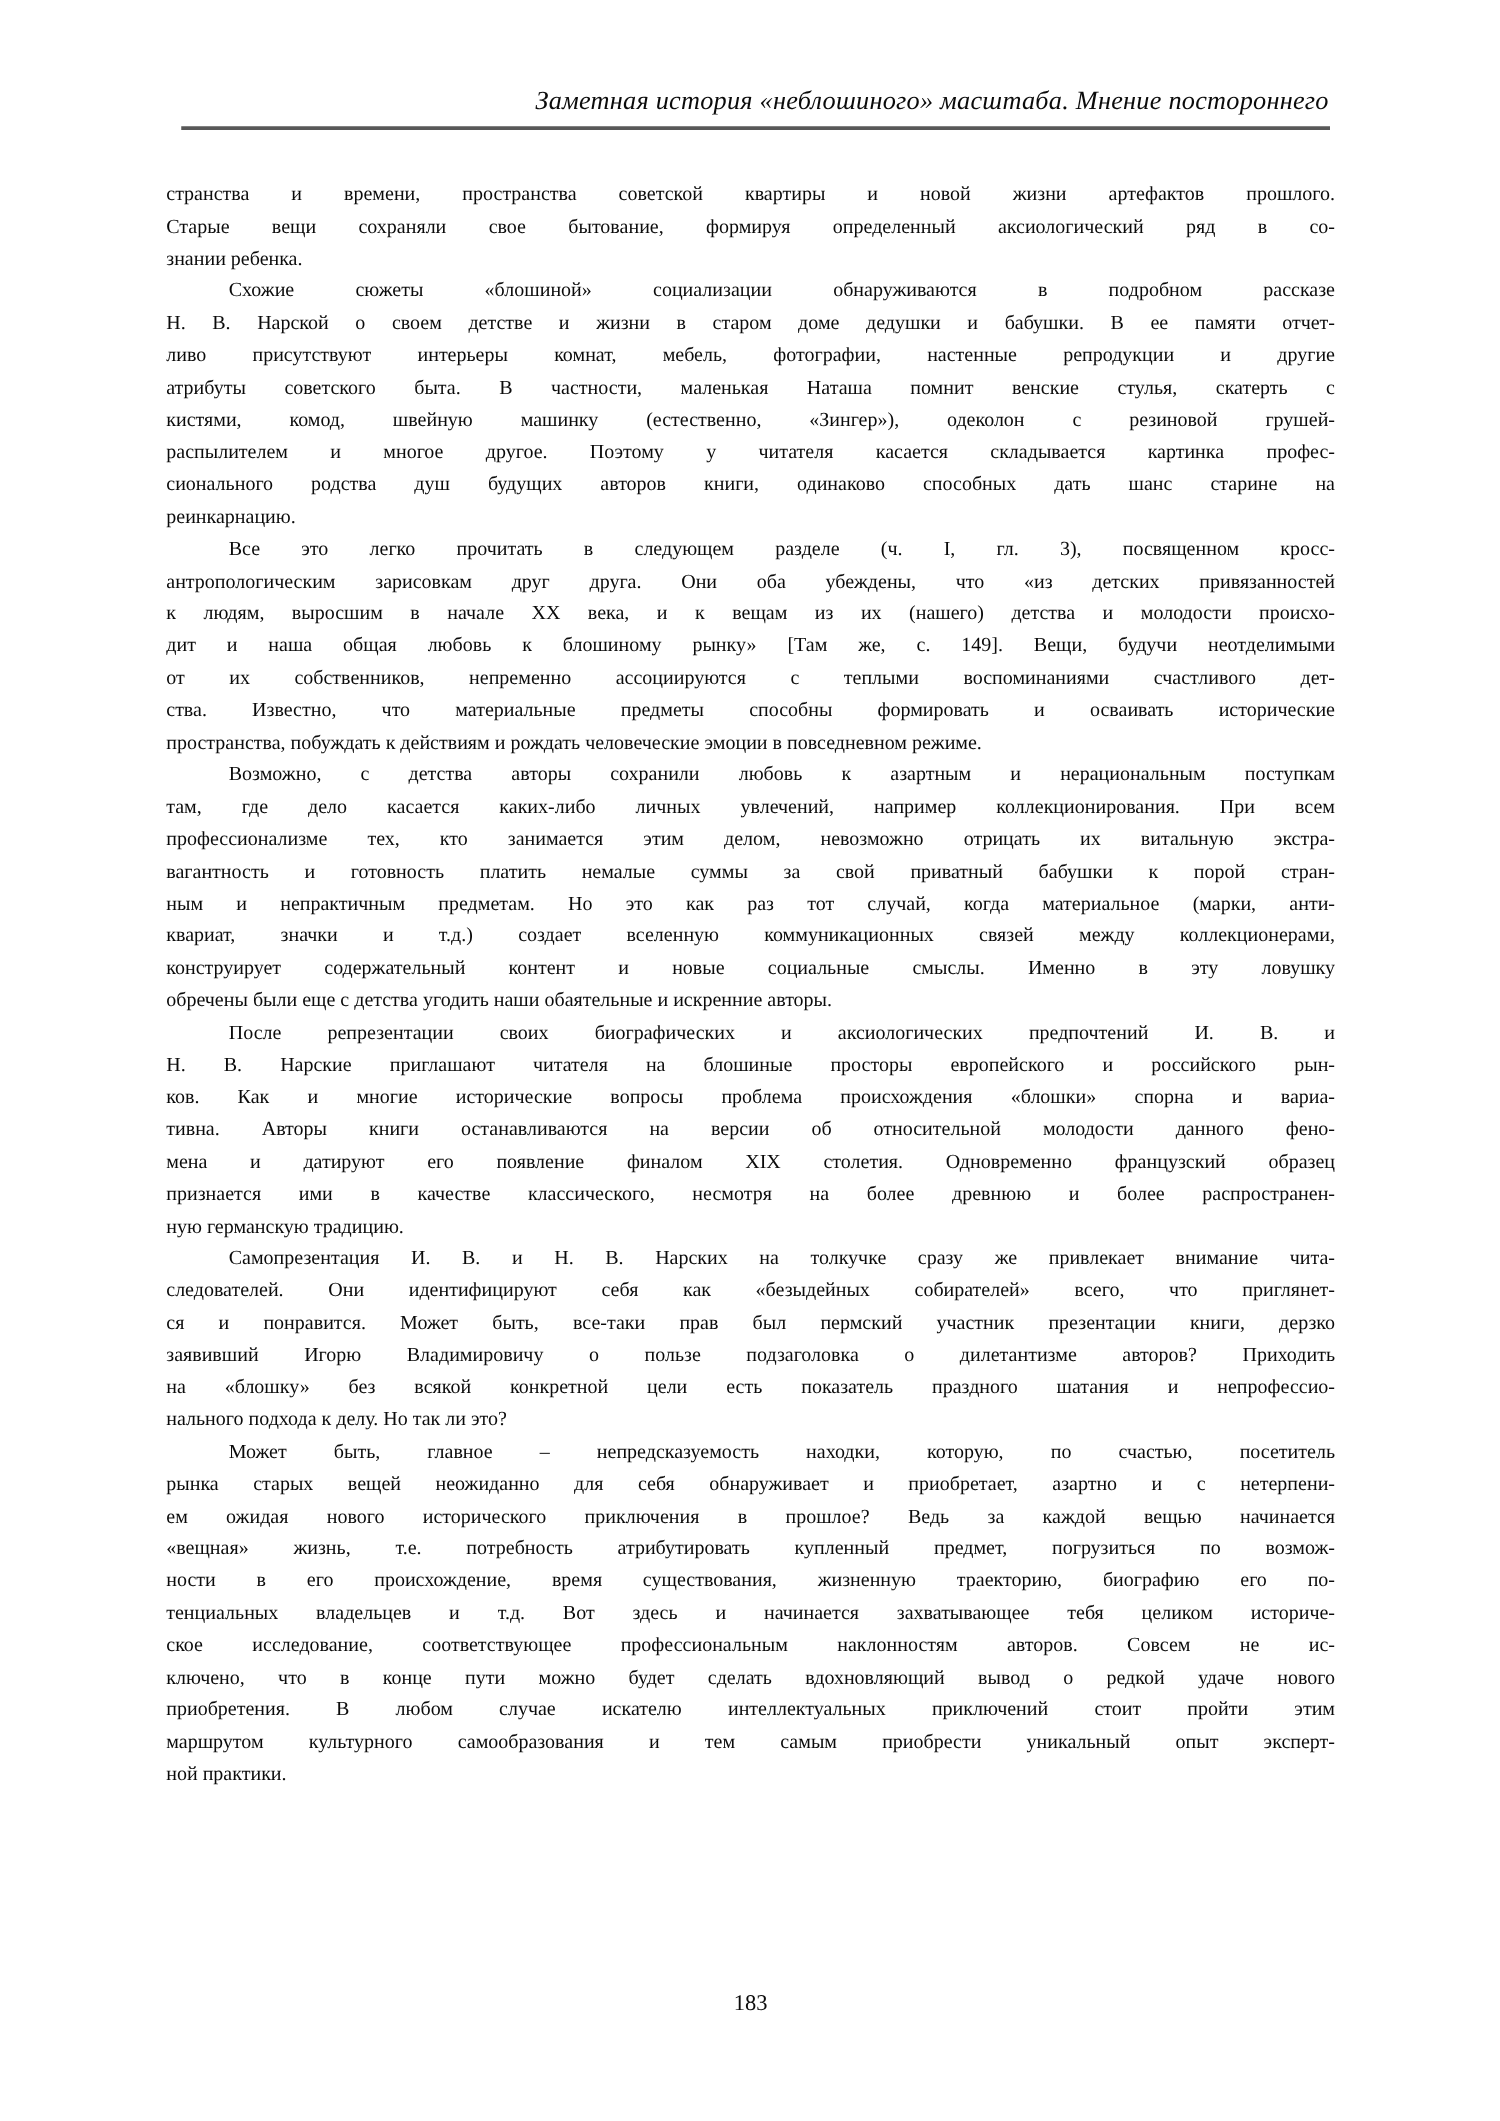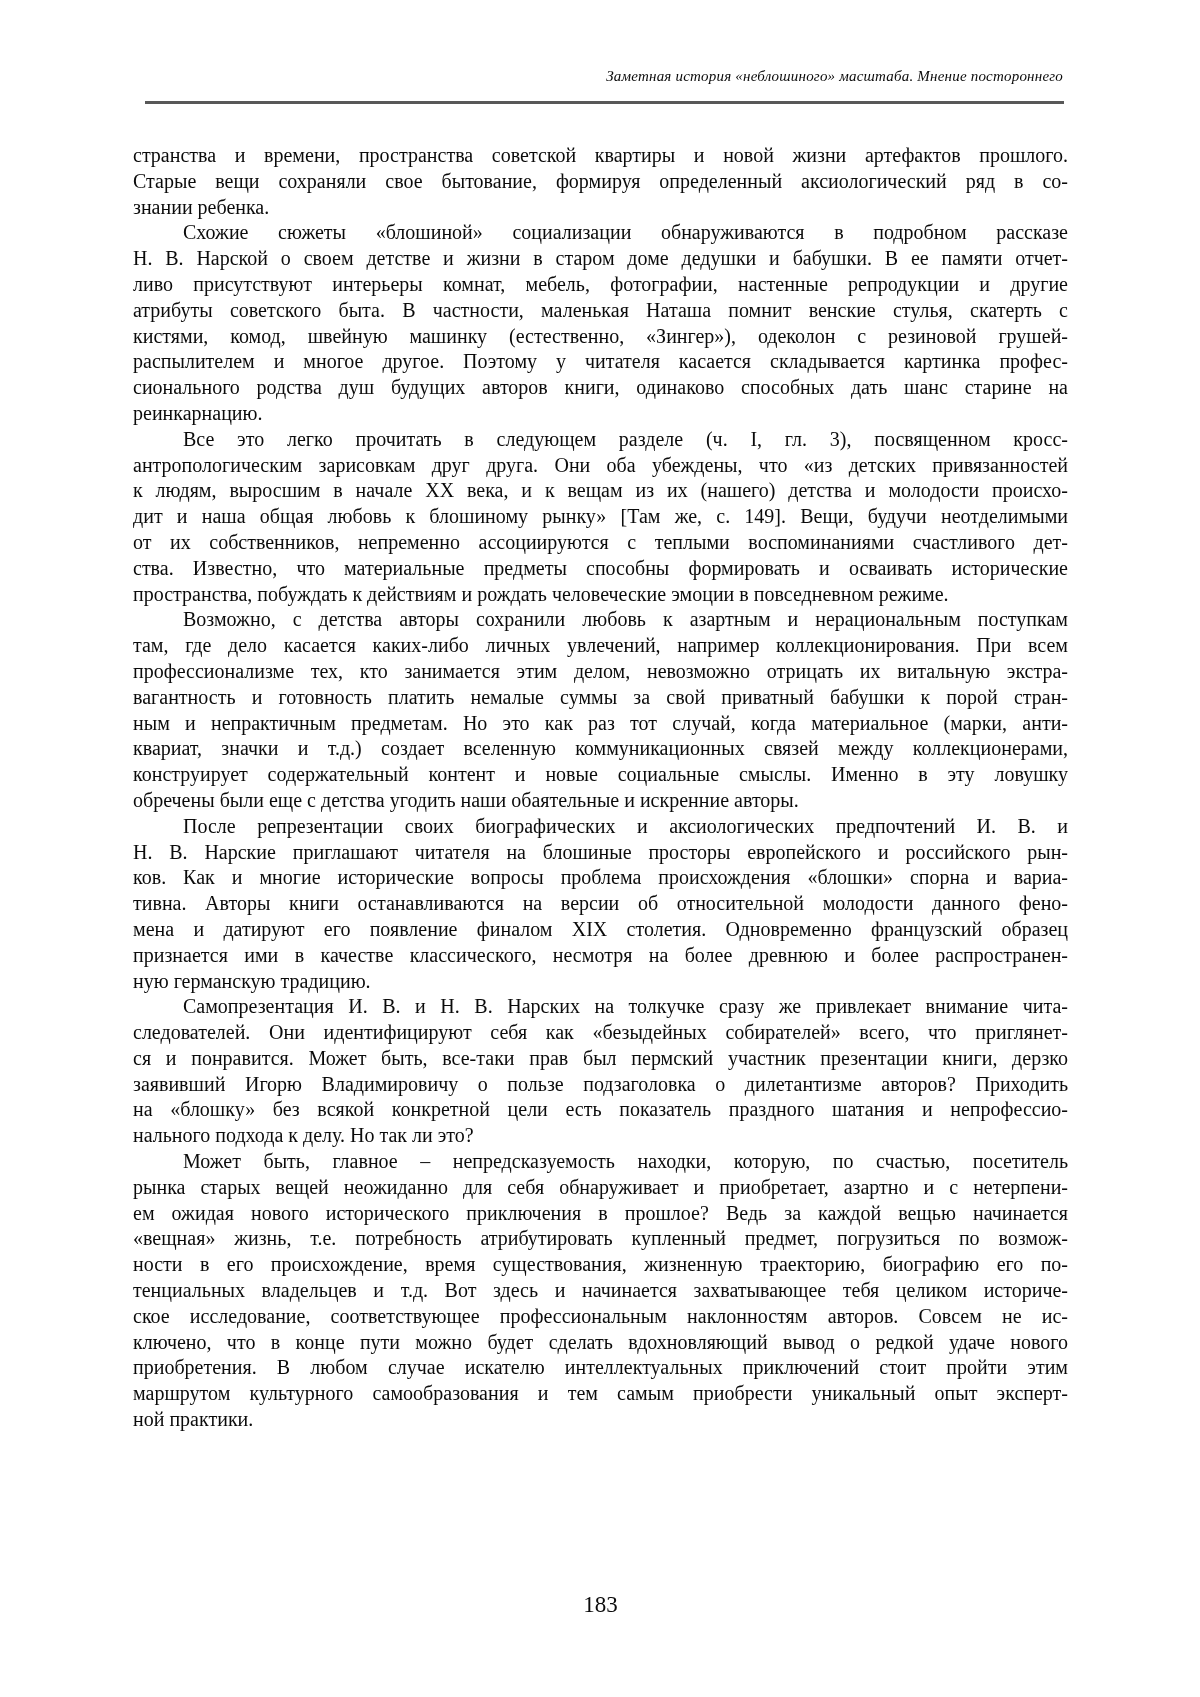--- a/index.html
+++ b/index.html
@@ -16,38 +16,38 @@
     font-family: "Liberation Serif", "DejaVu Serif", serif;
     overflow: hidden;
   }
   .running-header-title {
     position: absolute;
     left: 133px;
     top: 68px;
     width: 930px;
     text-align: right;
     font-style: italic;
-    font-size: 15px;
+    font-size: 21px;
     letter-spacing: 0.2px;
     white-space: nowrap;
   }
   .header-rule {
     position: absolute;
     left: 145px;
     top: 101px;
     width: 919px;
     height: 3px;
     background: #585858;
   }
   .body-text {
     position: absolute;
     left: 133px;
     top: 143px;
     width: 935px;
-    font-size: 20px;
+    font-size: 16px;
     line-height: 25.8px;
   }
   .line {
     text-align: justify;
     text-align-last: justify;
     height: 25.8px;
     overflow: visible;
   }
   .line.first-indent {
     text-indent: 50px;
@@ -55,21 +55,21 @@
   .line.para-last {
     text-align: center;
     text-align-last: left;
   }
   .page-footer {
     position: absolute;
     left: 133px;
     top: 1592px;
     width: 935px;
     text-align: center;
-    font-size: 23px;
+    font-size: 18px;
   }
 </style>
 </head>
 <body>
 
 <div class="page">
 
   <div class="running-header-title">Заметная история «неблошиного» масштаба. Мнение постороннего</div>
 
   <div class="header-rule"></div>

